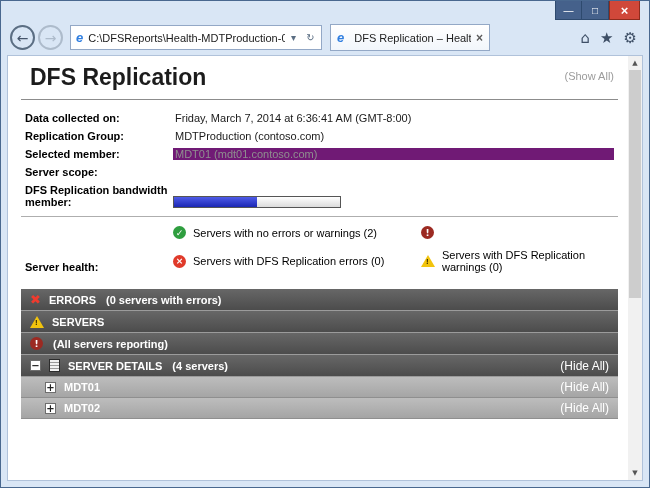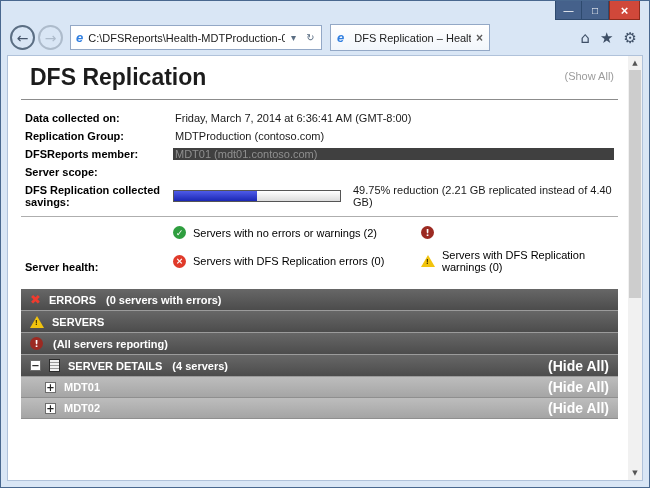--- a/index.html
+++ b/index.html
@@ -45,21 +45,21 @@
   .content { position:absolute; left:0; top:0; right:14px; bottom:0; padding:8px 10px 0 13px; overflow:hidden; }
 
   .report-title { font-size:23px; font-weight:bold; color:#1c1c1c; line-height:27px;margin-left:9px; }
   .show-all { position:absolute; top:14px; right:14px; color:#9b9b9b; font-size:11px; }
   .rule { border:none; border-top:1px solid #8c8c8c; margin:8px 0 9px; }
   .rule2 { border:none; border-top:1px solid #aeaeae; margin:5px 0 6px; }
 
   .frow { display:flex; font-size:11px; padding:3px 4px; align-items:flex-end; }
   .frow .lbl { width:148px; font-weight:bold; flex-shrink:0; color:#000; }
   .frow .val { color:#1a1a1a; padding:0 2px; }
-  .frow.muted .val { background:#404040; color:#8f8f8f; flex:1; }
+  .frow.muted .val { background:#701a75; color:#8f8f8f; flex:1; }
 
   .bw-right { display:flex; align-items:center; gap:10px; flex:1; }
   .bw-bar { width:168px; height:12px; border:1px solid #555; background:linear-gradient(#ffffff,#dcdcdc); flex-shrink:0; }
   .bw-fill { height:100%; background:linear-gradient(#4e5be8,#1b27b4); }
 
   .health-grid { display:grid; grid-template-columns:248px auto; row-gap:10px; }
   .hitem { display:flex; align-items:center; gap:7px; font-size:11px; }
 
   .ico-circle { width:13px; height:13px; border-radius:50%; color:#fff; font-size:9px; font-weight:bold;
                 display:inline-flex; align-items:center; justify-content:center; flex-shrink:0;
@@ -70,21 +70,21 @@
   .ico-warn { width:0; height:0; border-left:7px solid transparent; border-right:7px solid transparent;
               border-bottom:12px solid #f2c40d; position:relative; flex-shrink:0; }
   .ico-warn span { position:absolute; left:-2px; top:2px; font-size:8px; font-weight:bold; color:#332900; }
 
   .bars { margin-top:13px; }
   .bar { height:22px; background:linear-gradient(#676767,#4c4c4c); border-bottom:1px solid #9b9b9b;
          display:flex; align-items:center; padding:0 9px; gap:8px; color:#fff; font-size:11px; font-weight:bold; }
   .bar .detail { margin-left:2px; }
   .bar-x { color:#f03b2e; font-size:13px; font-weight:900; font-family:"DejaVu Sans", sans-serif; line-height:1; }
   .spacer { flex:1; }
-  .hide-all { font-size:14px; color:#fff; font-weight:bold; }
+  .hide-all { font-size:12px; color:#fff; font-weight:normal; }
 
   .box { width:11px; height:11px; background:#fff; border:1px solid #6e6e6e; color:#222; font-size:10px;
          line-height:9px; text-align:center; font-weight:bold; flex-shrink:0; font-family:"DejaVu Sans", sans-serif; }
   .srv-ico { width:11px; height:13px; border:1px solid #2c2c2c; flex-shrink:0;
              background:repeating-linear-gradient(180deg,#f2f2f2 0 2px,#9a9a9a 2px 3px); }
 
   .srow { height:21px; background:linear-gradient(#bdbdbd,#a5a5a5); border-bottom:1px solid #8f8f8f;
           display:flex; align-items:center; gap:8px; padding:0 9px 0 24px; color:#fff; font-weight:bold; font-size:11px; }
 </style>
 </head>
@@ -131,34 +131,33 @@
 
       <div class="frow">
         <span class="lbl">Data collected on:</span>
         <span class="val">Friday, March 7, 2014 at 6:36:41 AM (GMT-8:00)</span>
       </div>
       <div class="frow">
         <span class="lbl">Replication Group:</span>
         <span class="val">MDTProduction (contoso.com)</span>
       </div>
       <div class="frow muted">
-        <span class="lbl">DFSReports member:</span>
+        <span class="lbl">Selected member:</span>
         <span class="val">MDT01 (mdt01.contoso.com)</span>
       </div>
       <div class="frow">
         <span class="lbl">Server scope:</span>
       </div>
 
       <div class="frow">
-        <span class="lbl">DFS Replication collected savings:</span>
+        <span class="lbl">DFS Replication bandwidth member:</span>
         <span class="bw-right">
           <span class="bw-bar">
             <span class="bw-fill" style="display:block;width:49.75%"></span>
           </span>
-          <span class="val">49.75% reduction (2.21 GB replicated instead of 4.40 GB)</span>
         </span>
       </div>
 
       <hr class="rule2">
 
       <div class="frow">
         <span class="lbl">Server health:</span>
         <span class="health-grid">
           <span class="hitem">
             <span class="ico-circle ico-ok">✓</span>

